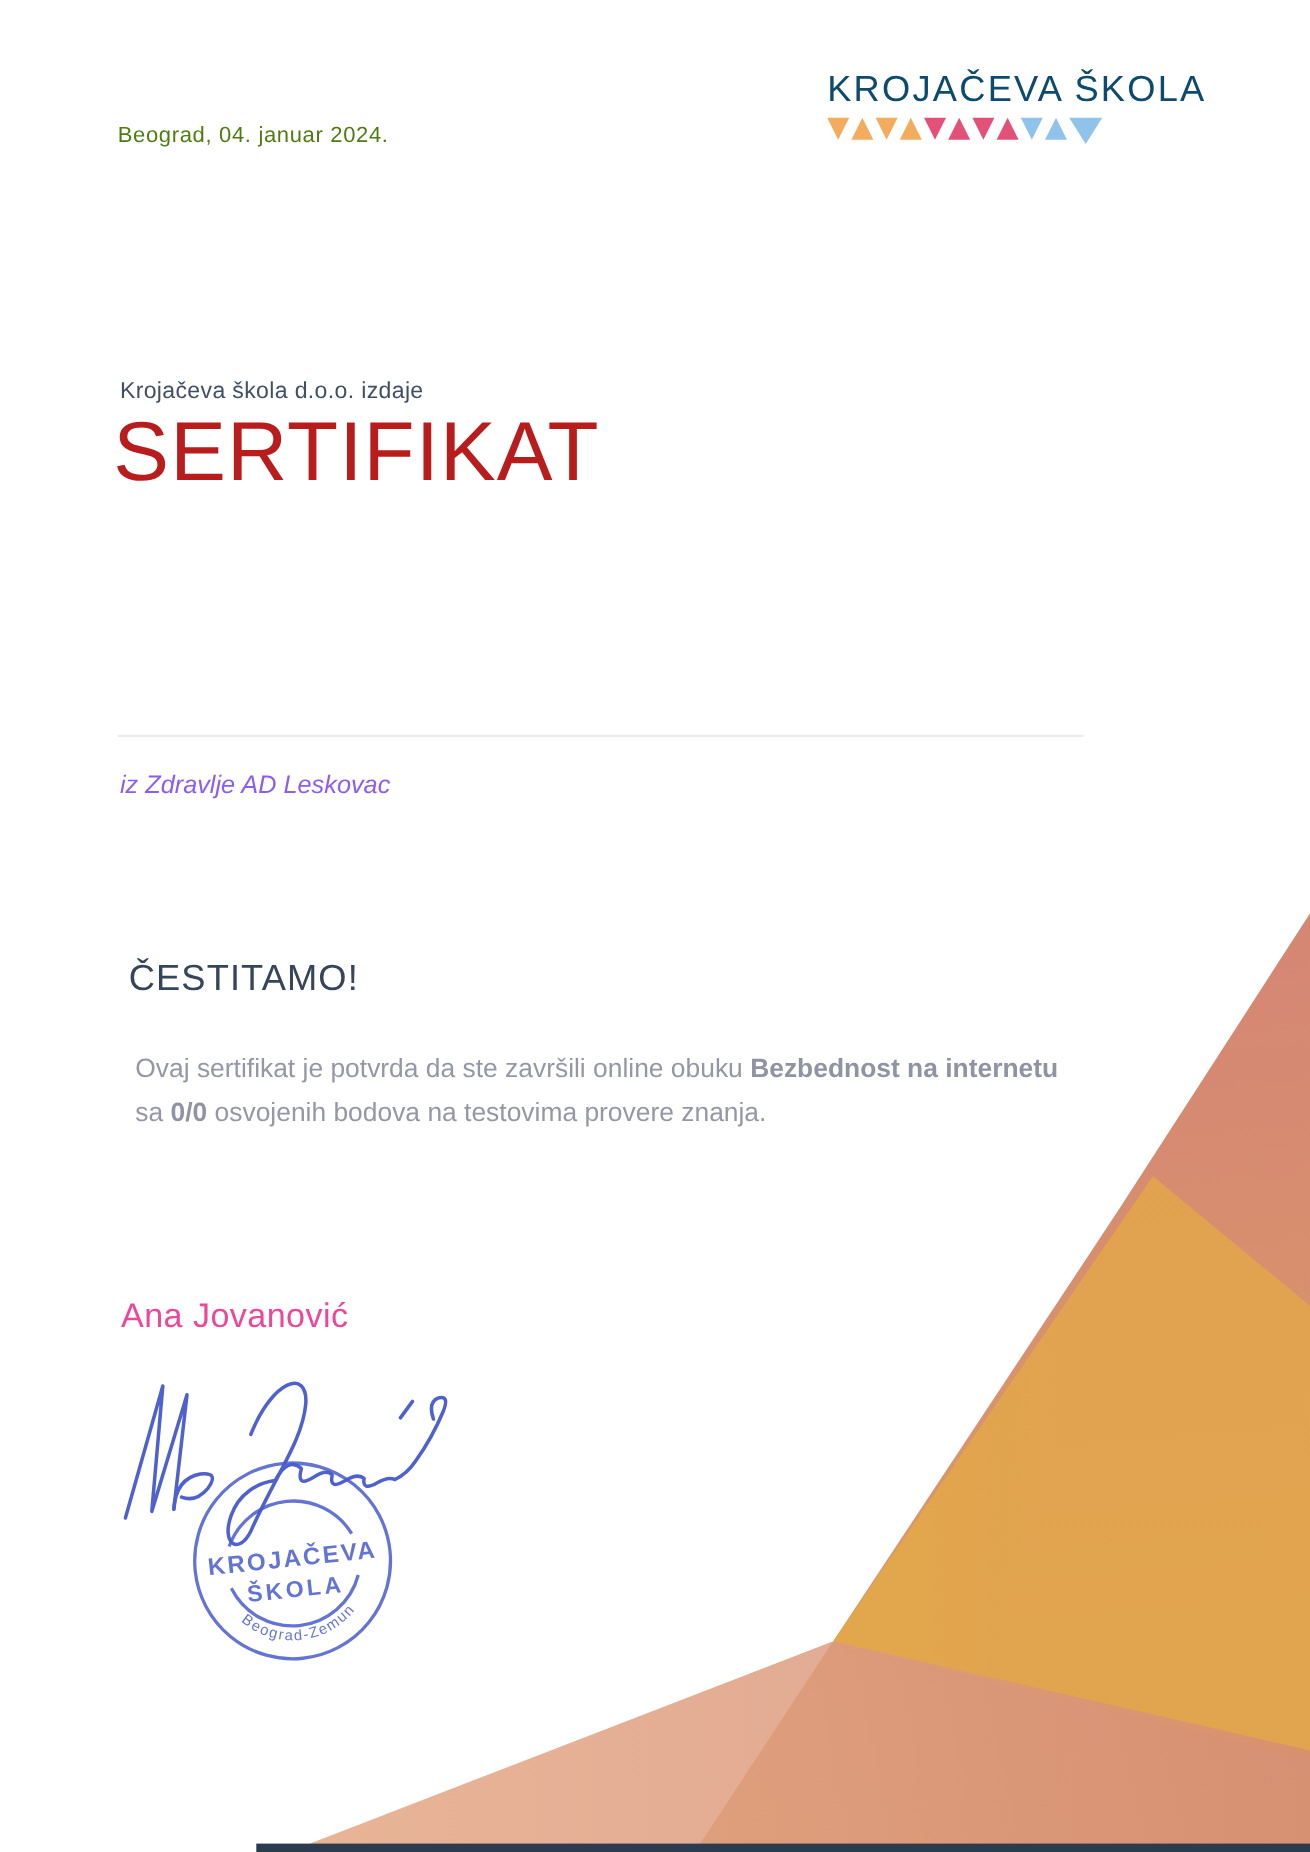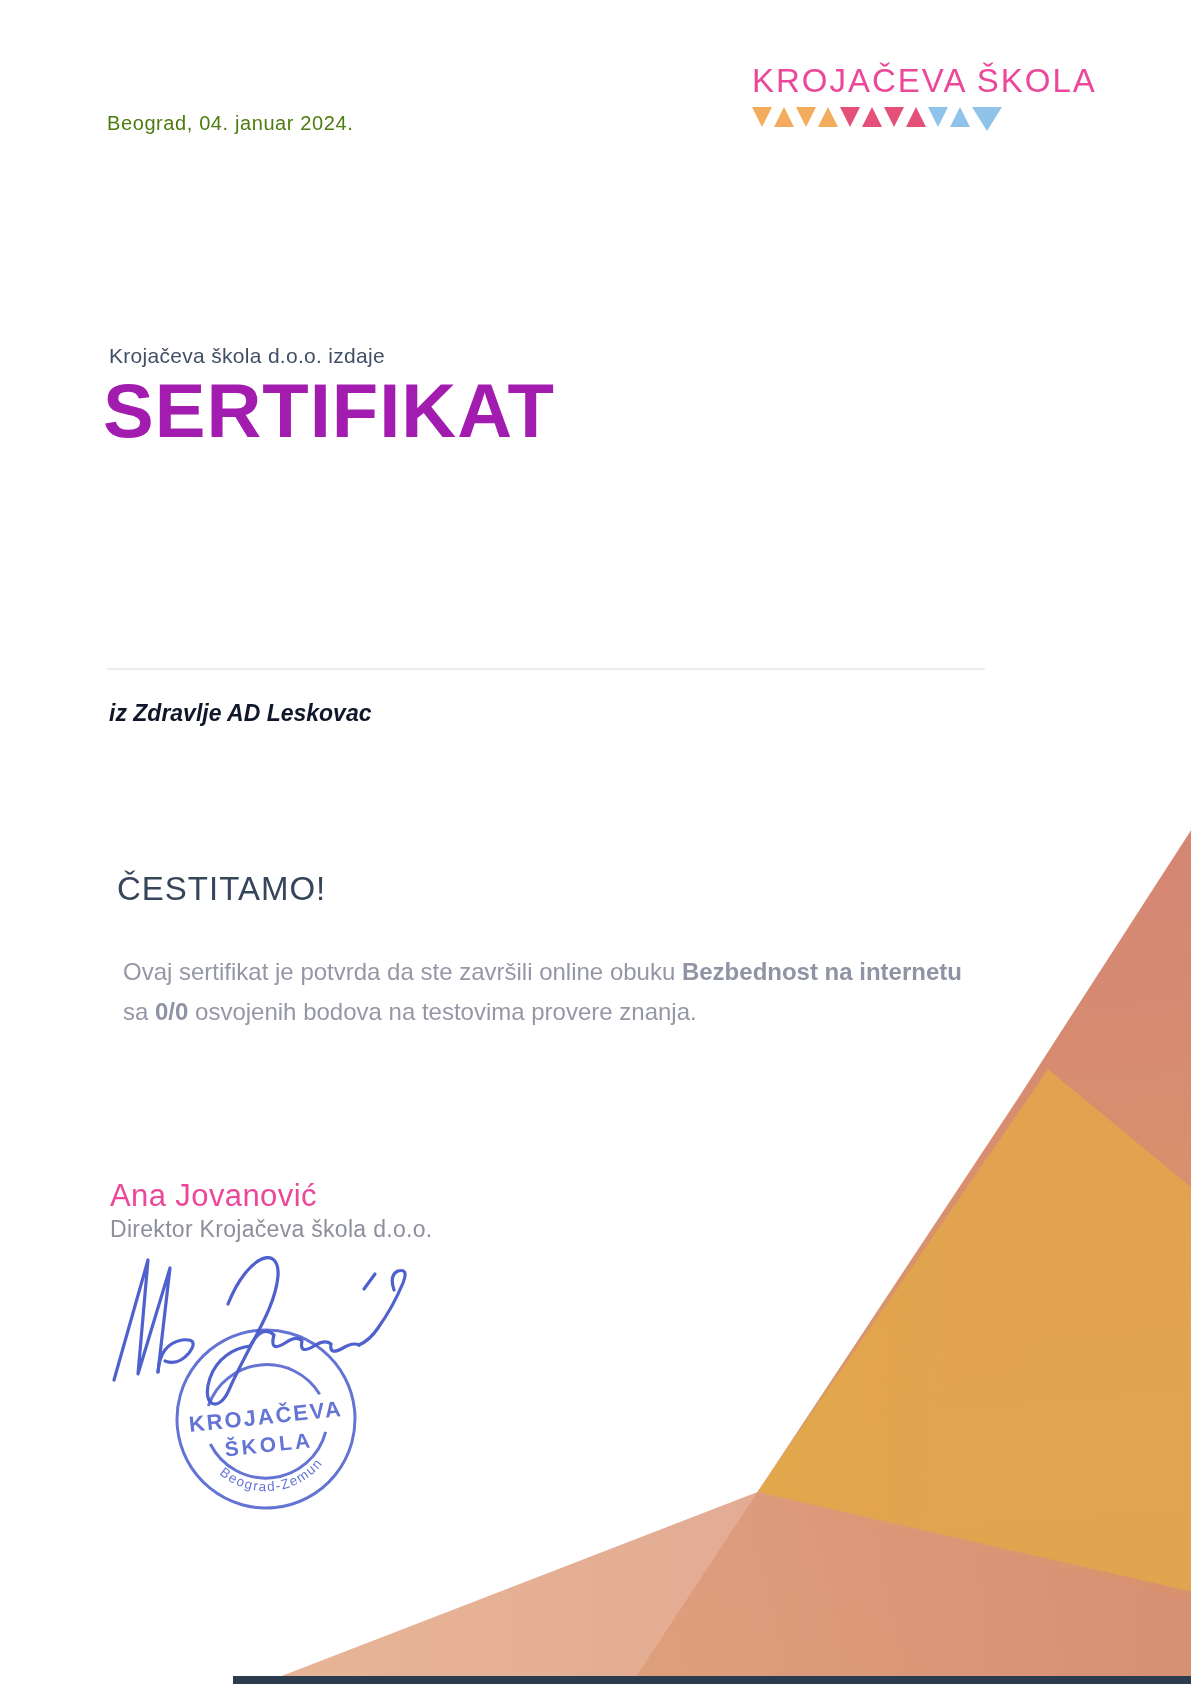--- a/index.html
+++ b/index.html
@@ -5,30 +5,30 @@
   html,body{margin:0;padding:0;background:#888;}
   .page{
     position:relative;width:1191px;height:1684px;margin:0 auto;
     background:#ffffff;overflow:hidden;
     font-family:"Liberation Sans",sans-serif;
   }
   .layer{position:absolute;}
   
   .date-line{left:107px;top:112px;font-size:20px;letter-spacing:.6px;color:#4d7c0f;}
   .logo-wrap{left:752px;top:62px;width:330px;}
-  .logo-text{font-size:33px;font-weight:300;letter-spacing:2px;color:#ec4899;white-space:nowrap;}
+  .logo-text{font-size:33px;font-weight:300;letter-spacing:2px;color:#0c4a6e;white-space:nowrap;}
   .logo-tris{display:block;margin-top:6px;}
   
   .issuer-line{left:109px;top:344px;font-size:21px;color:#414f66;letter-spacing:.3px;}
-  .cert-title{left:103px;top:368px;margin:0;font-size:76px;font-weight:700;letter-spacing:1px;color:#a21caf;line-height:1.12;}
+  .cert-title{left:103px;top:368px;margin:0;font-size:76px;font-weight:400;letter-spacing:1px;color:#b91c1c;line-height:1.12;}
   
   .recipient-name{left:107px;top:566px;font-family:"DejaVu Serif",cursive,serif;font-style:italic;
     font-size:56px;color:#35455c;word-spacing:20px;white-space:nowrap;}
   .name-underline{left:107px;top:668px;width:878px;height:2px;background:#ebebeb;}
-  .from-line{left:109px;top:700px;font-size:23px;font-style:italic;font-weight:700;color:#0f172a;}
+  .from-line{left:109px;top:700px;font-size:23px;font-style:italic;font-weight:400;color:#8b5cf6;}
   
   .congrats-heading{left:105px;top:858px;margin:12px;font-size:33px;font-weight:500;letter-spacing:1px;color:#36455a;}
   .congrats-body{left:107px;top:936px;width:848px;margin:16px;font-size:24px;line-height:40px;color:#9597a6;}
   .congrats-body b{color:#8f93a3;}
   
   .signer-name{left:110px;top:1178px;font-size:31px;font-weight:500;color:#ec4899;letter-spacing:.4px;}
   .signer-role{left:110px;top:1216px;font-size:23px;color:#8d8f9c;letter-spacing:.3px;}
   .signature-svg{left:98px;top:1242px;}
   .stamp-svg{left:170px;top:1326px;transform:rotate(-6deg);opacity:.85;}
   
@@ -82,21 +82,20 @@
   <div class="layer issuer-line">Krojačeva škola d.o.o. izdaje</div>
   <h1 class="layer cert-title">SERTIFIKAT</h1>
 
   <div class="layer name-underline"></div>
   <div class="layer from-line">iz Zdravlje AD Leskovac</div>
 
   <h2 class="layer congrats-heading">ČESTITAMO!</h2>
   <p class="layer congrats-body" id="congrats-body"><span>Ovaj sertifikat je potvrda da ste završili online obuku </span><b>Bezbednost na internetu</b><span> sa </span><b>0/0</b><span> osvojenih bodova na testovima provere znanja.</span></p>
 
   <div class="layer signer-name">Ana Jovanović</div>
-  <div class="layer signer-role">Direktor Krojačeva škola d.o.o.</div>
 
   <svg class="layer signature-svg" width="330" height="180" viewBox="0 0 330 180">
     <g fill="none" stroke="#3b50c8" stroke-width="3.2" stroke-linecap="round" stroke-linejoin="round" opacity="0.9">
       <path d="M16,138 L50,18 L40,132 L72,26 L60,130"></path>
       <path d="M60,130 q2,-28 24,-32 q18,-2 7,13 q-11,13 -24,8"></path>
       <path d="M130,62 C150,12 182,2 180,34 C177,68 152,100 130,150 C119,172 103,162 112,136 C119,116 136,106 152,104"></path>
       <path d="M152,104 q12,-22 24,-11 q-5,18 11,8 q12,-8 17,-2 q-3,14 12,5 q11,-7 17,-2 q-2,12 12,4 q10,-6 16,-3"></path>
       <path d="M261,103 q11,-5 19,-17 q15,-21 25,-45 q6,-15 -5,-12 q-9,4 -4,19"></path>
       <path d="M266,47 l11,-15"></path>
     </g>

